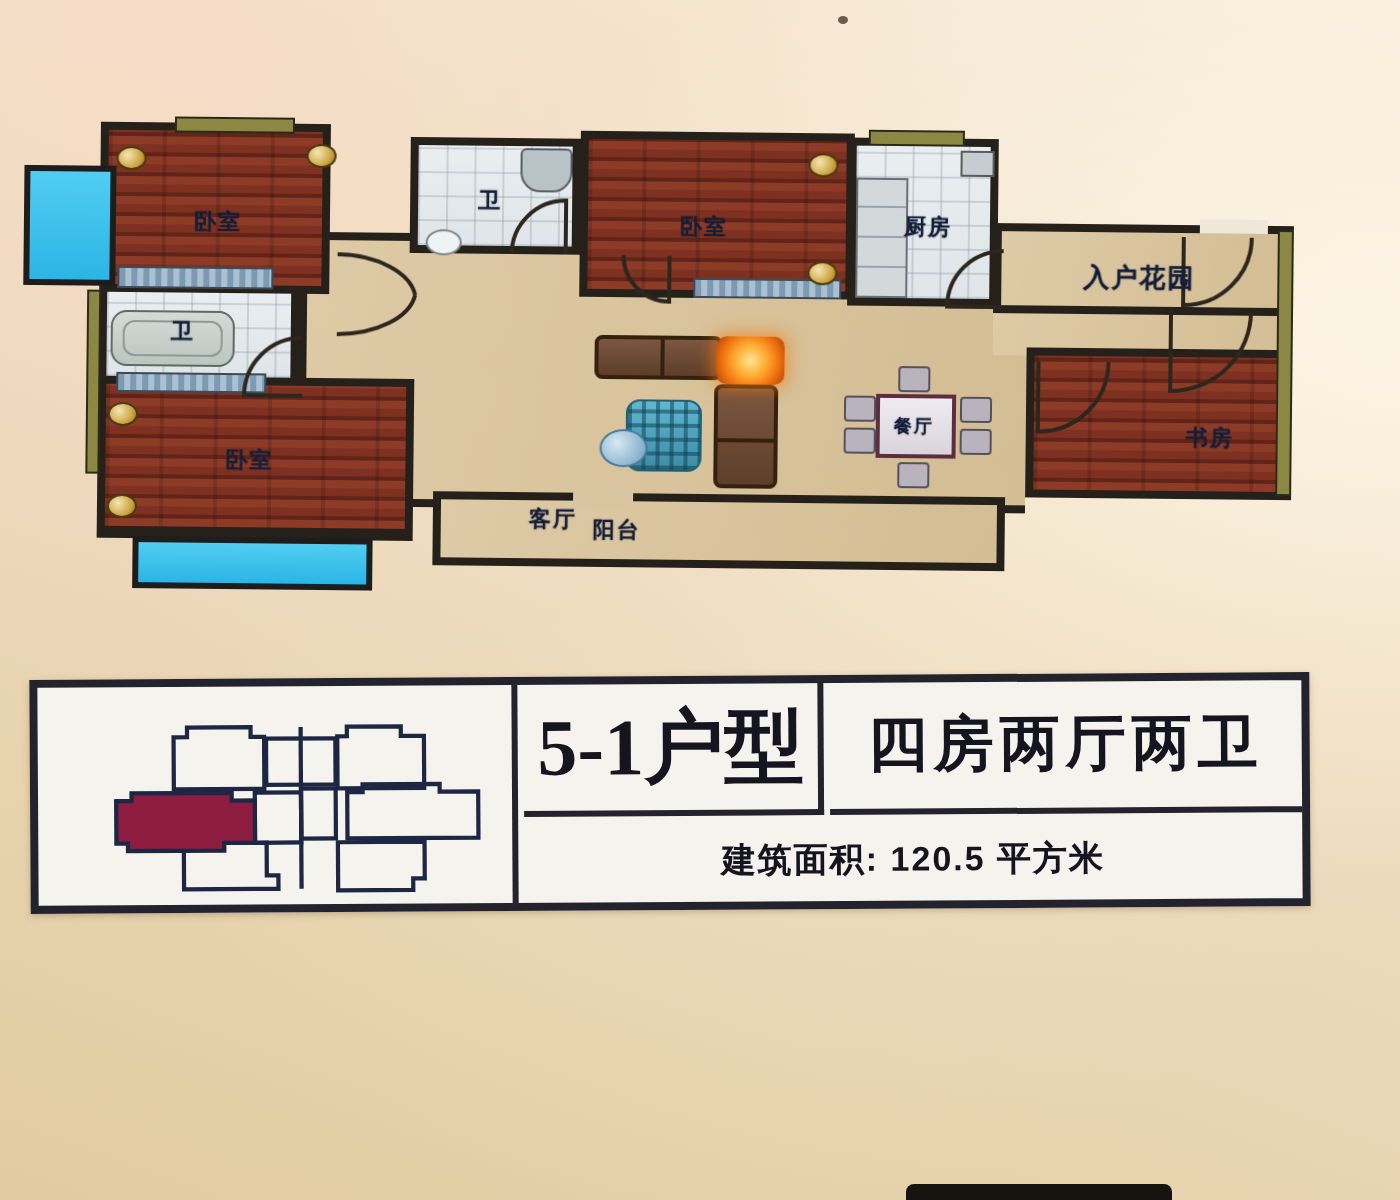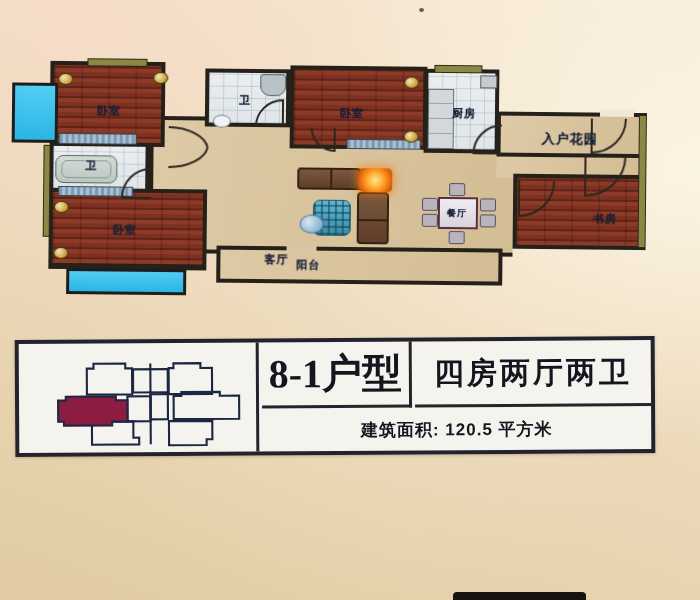--- a/index.html
+++ b/index.html
@@ -188,19 +188,19 @@
           <path d="M145,23 h5 v-5 h28 v5 h12 v27 h-45 z"></path>
           <path d="M102,52 h24 v26 h-24 z"></path>
           <path d="M126,50 h18 v26 h-18 z"></path>
           <path d="M150,52 h8 v-4 h40 v4 h20 v24 h-68 z"></path>
           <path d="M65,78 h43 v17 h6 v7 h-49 z"></path>
           <path d="M145,78 h45 v19 h-6 v6 h-39 z"></path>
           <path d="M30,56 h8 v-4 h52 v4 h12 v22 h-16 v4 h-50 v-4 h-6 z" fill="#8c1c40"></path>
         </g>
       </svg>
     </div>
-    <div class="r1a">8-1户型</div>
+    <div class="r1a">5-1户型</div>
     <div class="r1b">四房两厅两卫</div>
     <div class="r2">建筑面积: 120.5 平方米</div>
   </div>
 
   <div class="bottombar"></div>
 </div>
 
 </body></html>

